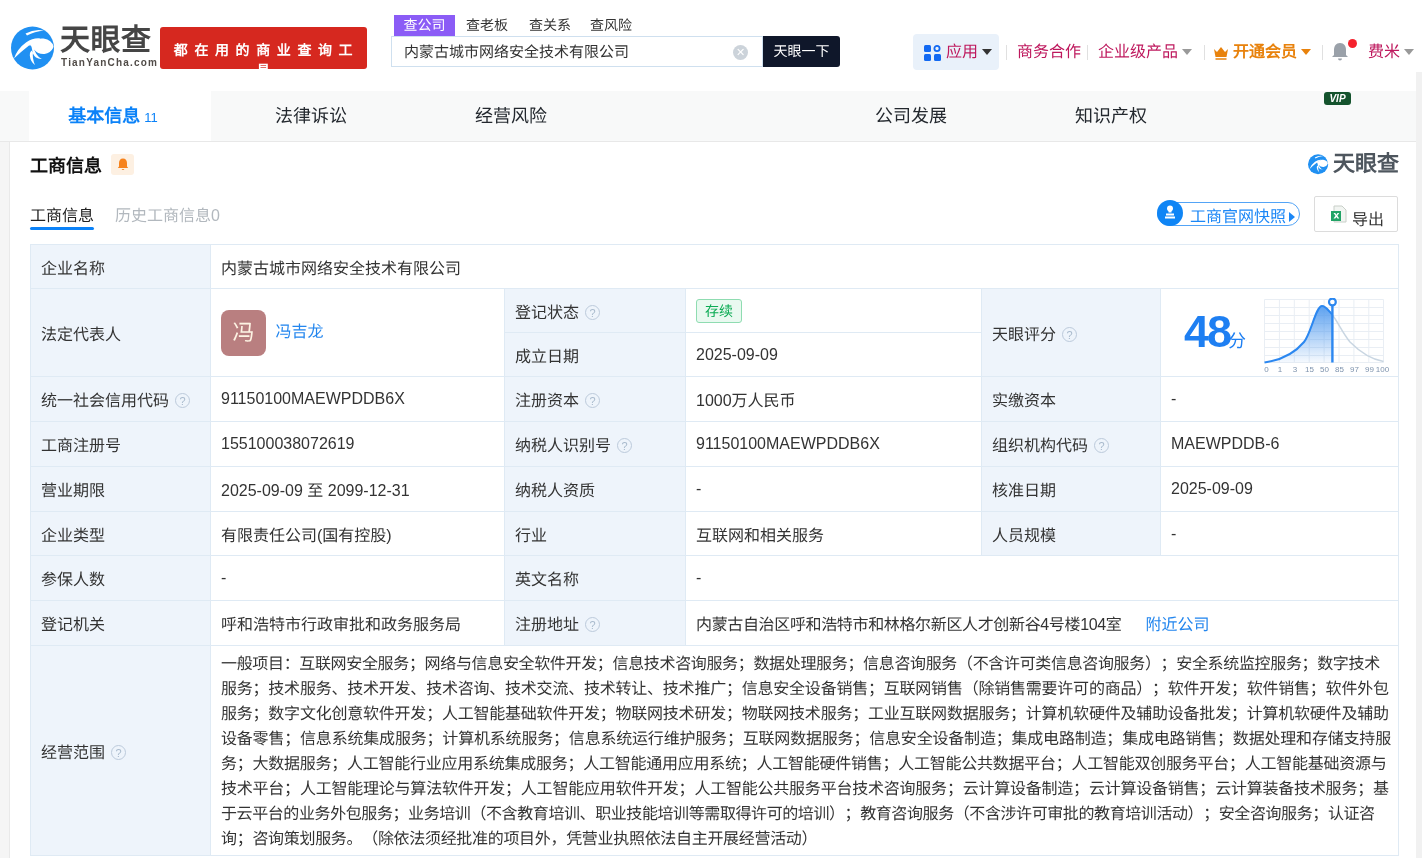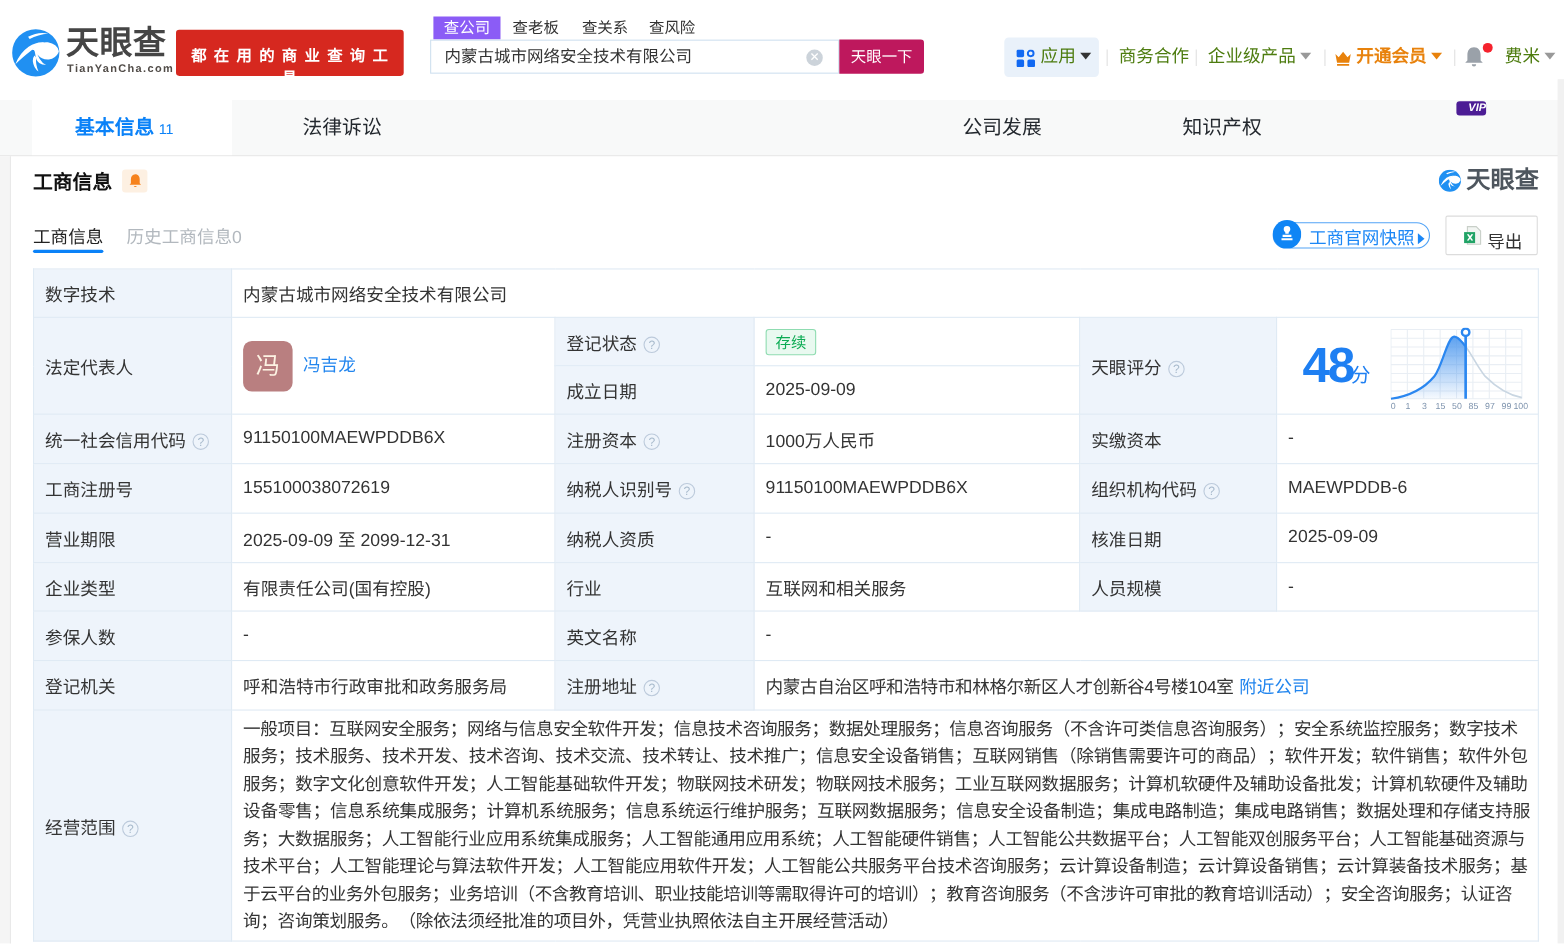--- a/index.html
+++ b/index.html
@@ -8,23 +8,23 @@
 .abs{position:absolute}
 
 .brand{left:60px;top:25px;font-size:30px;line-height:30px;font-weight:bold;color:#454545;letter-spacing:0.5px}
 .brandsub{left:61px;top:57.5px;font-size:10px;line-height:10px;font-weight:bold;color:#514c48;letter-spacing:1.2px}
 .redbox{left:160px;top:27px;width:207px;height:42px;background:#d6281f;border-radius:3px;color:#fff;font-size:14px;font-weight:bold;text-align:center;line-height:20px;padding-top:13px}
 .stabs{left:394px;top:15px;height:21px;font-size:14px;color:#333}
 .stab-on{position:absolute;left:0;top:0;width:61px;height:21px;background:#8b5cf6;color:#fff;text-align:center;line-height:21px}
 .stab{position:absolute;top:0;line-height:21px}
 .sinput{left:391px;top:36px;width:372px;height:31px;border:1px solid #cfe0ef;background:#fff;font-size:15px;color:#333;line-height:29px;padding-left:12px}
 .sclear{left:733px;top:45px;width:15px;height:15px;border-radius:50%;background:#ccd3da;color:#fff;font-size:11px;text-align:center;line-height:15px}
-.sbtn{left:763px;top:36px;width:77px;height:31px;background:#be185d;color:#fff;font-size:14px;text-align:center;line-height:31px;border-radius:0 3px 3px 0}
+.sbtn{left:763px;top:36px;width:77px;height:31px;background:#0f172a;color:#fff;font-size:14px;text-align:center;line-height:31px;border-radius:0 3px 3px 0}
 .appchip{left:913px;top:34px;width:86px;height:36px;background:#e9f1fa;border-radius:4px}
-.hmenu{top:43px;font-size:16px;color:#4d7c0f;line-height:18px}
+.hmenu{top:43px;font-size:16px;color:#be185d;line-height:18px}
 .hdiv{top:45px;width:1px;height:15px;background:#e0e0e0}
 .caret{display:inline-block;width:0;height:0;border-left:5px solid transparent;border-right:5px solid transparent;border-top:6px solid #333;vertical-align:2px}
 .caret.gray{border-top-color:#999}
 .caret.orange{border-top-color:#e8820c}
 
 .navstrip{left:0;top:91px;width:1422px;height:51px;background:#f8f9f9;border-bottom:1px solid #e8e8e8}
 .navtab{position:absolute;top:0;height:50px;line-height:50px;font-size:18px;color:#23282e;text-align:center}
 .navtab .cnt{font-size:13px;color:#999;margin-left:4px}
 .navon{position:absolute;left:29px;top:91px;width:182px;height:50px;background:#fff;text-align:center;line-height:50px;font-size:18px;font-weight:bold;color:#0b82f8}
 .navon .cnt{font-size:13px;font-weight:normal;color:#0b82f8;margin-left:4px}
@@ -97,23 +97,24 @@
   <svg class="abs" style="left:1331px;top:42px" width="18" height="20" viewBox="0 0 18 20">
     <path d="M9,1 C5,1 3,4 3,8 L3,13 L1,15 L17,15 L15,13 L15,8 C15,4 13,1 9,1Z" fill="#9aa1a9"></path>
     <path d="M7,16.5 a2,2 0 0 0 4,0Z" fill="#9aa1a9"></path>
   </svg>
   <div class="abs" style="left:1348px;top:39px;width:9px;height:9px;border-radius:50%;background:#f5222d"></div>
   <div class="abs hmenu" style="left:1368px">费米 <span class="caret gray"></span></div>
 
   <div class="abs navstrip"></div>
   <div class="abs navon" style="padding-right:14px">基本信息<span class="cnt">11</span></div>
   <div class="abs navtab" style="left:211px;top:91px;width:200px">法律诉讼</div>
+  <div class="abs navtab" style="left:411px;top:91px;width:200px">经营风险</div>
   <div class="abs navtab" style="left:811px;top:91px;width:200px">公司发展</div>
   <div class="abs navtab" style="left:1011px;top:91px;width:200px">知识产权</div>
-  <div class="abs" style="left:1324px;top:92px;width:27px;height:13px;background:#4c1d95;border-radius:3px;color:#fff;font-size:10px;font-weight:bold;font-style:italic;text-align:right;line-height:13px">VIP</div>
+  <div class="abs" style="left:1324px;top:92px;width:27px;height:13px;background:#14532d;border-radius:3px;color:#fff;font-size:10px;font-weight:bold;font-style:italic;text-align:center;line-height:13px">VIP</div>
 
   <div class="abs sectitle">工商信息</div>
   <div class="abs bellchip"><svg width="12" height="13" viewBox="0 0 12 13" style="margin-top:4px">
         <path d="M6,0.5 C3.5,0.5 2,2.5 2,5 L2,8.5 L0.8,10 L11.2,10 L10,8.5 L10,5 C10,2.5 8.5,0.5 6,0.5Z" fill="#f6821c"></path>
         <path d="M4.6,11 a1.5,1.5 0 0 0 2.8,0Z" fill="#f6821c"></path>
       </svg></div>
   <svg class="abs" style="left:1308px;top:154px" width="21" height="21" viewBox="2.5 1 45 45">
     <circle cx="24" cy="23" r="21.5" fill="#2090f2"></circle>
     <path d="M17,8.5 Q26,3.5 35.5,5.5 Q26,6.5 18.5,10.5 Z" fill="#fff"></path>
     <path d="M5.5,33.5 Q9,23.5 17.5,17.5 Q25,12.5 32,13.5 Q26.5,15.5 20.5,20.5 Q11.5,27.5 5.5,33.5 Z" fill="#fff"></path>
@@ -142,21 +143,21 @@
     <colgroup>
         <col style="width:180px">
         <col style="width:294px">
         <col style="width:181px">
         <col style="width:296px">
         <col style="width:179px">
         <col style="width:238px">
       </colgroup>
     <tbody>
         <tr style="height:44px">
-          <td class="lb">数字技术</td>
+          <td class="lb">企业名称</td>
           <td colspan="5">内蒙古城市网络安全技术有限公司</td>
         </tr>
     <tr style="height:43px">
       <td class="lb" rowspan="2">法定代表人</td>
       <td rowspan="2"><span class="avatar">冯</span> <a class="lnk" style="margin-left:5px">冯吉龙</a></td>
       <td class="lb">登记状态<span class="q">?</span></td>
       <td><span class="badge-g">存续</span></td>
       <td class="lb" rowspan="2">天眼评分<span class="q">?</span></td>
       <td rowspan="2" style="padding:0">
         <div style="position:relative;height:87px">
@@ -233,21 +234,21 @@
     <tr style="height:45px">
           <td class="lb">参保人数</td>
           <td>-</td>
           <td class="lb">英文名称</td>
           <td colspan="3">-</td>
         </tr>
     <tr style="height:45px">
           <td class="lb">登记机关</td>
           <td>呼和浩特市行政审批和政务服务局</td>
           <td class="lb">注册地址<span class="q">?</span></td>
-          <td colspan="3" style="letter-spacing:-0.35px">内蒙古自治区呼和浩特市和林格尔新区人才创新谷4号楼104室 <a class="lnk" style="margin-left:1px;letter-spacing:0">附近公司</a></td>
+          <td colspan="3" style="letter-spacing:-0.35px">内蒙古自治区呼和浩特市和林格尔新区人才创新谷4号楼104室 <a class="lnk" style="margin-left:20px;letter-spacing:0">附近公司</a></td>
         </tr>
     <tr style="height:210px">
           <td class="lb">经营范围<span class="q">?</span></td>
           <td colspan="5" class="scope">
       <div style="letter-spacing:-0.34px">一般项目：互联网安全服务；网络与信息安全软件开发；信息技术咨询服务；数据处理服务；信息咨询服务（不含许可类信息咨询服务）；安全系统监控服务；数字技术</div>
       <div>服务；技术服务、技术开发、技术咨询、技术交流、技术转让、技术推广；信息安全设备销售；互联网销售（除销售需要许可的商品）；软件开发；软件销售；软件外包</div>
       <div>服务；数字文化创意软件开发；人工智能基础软件开发；物联网技术研发；物联网技术服务；工业互联网数据服务；计算机软硬件及辅助设备批发；计算机软硬件及辅助</div>
       <div style="letter-spacing:-0.19px">设备零售；信息系统集成服务；计算机系统服务；信息系统运行维护服务；互联网数据服务；信息安全设备制造；集成电路制造；集成电路销售；数据处理和存储支持服</div>
       <div style="letter-spacing:-0.25px">务；大数据服务；人工智能行业应用系统集成服务；人工智能通用应用系统；人工智能硬件销售；人工智能公共数据平台；人工智能双创服务平台；人工智能基础资源与</div>
       <div>技术平台；人工智能理论与算法软件开发；人工智能应用软件开发；人工智能公共服务平台技术咨询服务；云计算设备制造；云计算设备销售；云计算装备技术服务；基</div>

